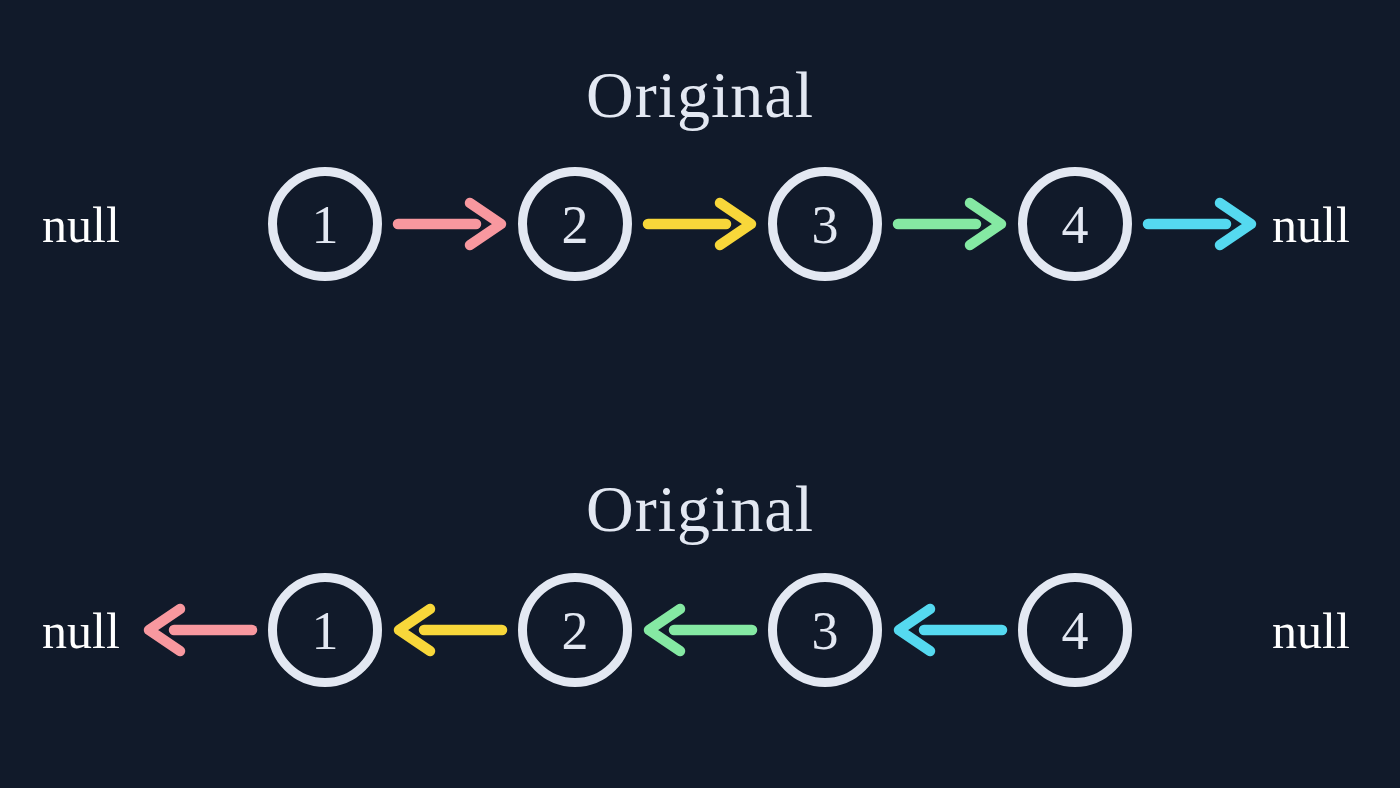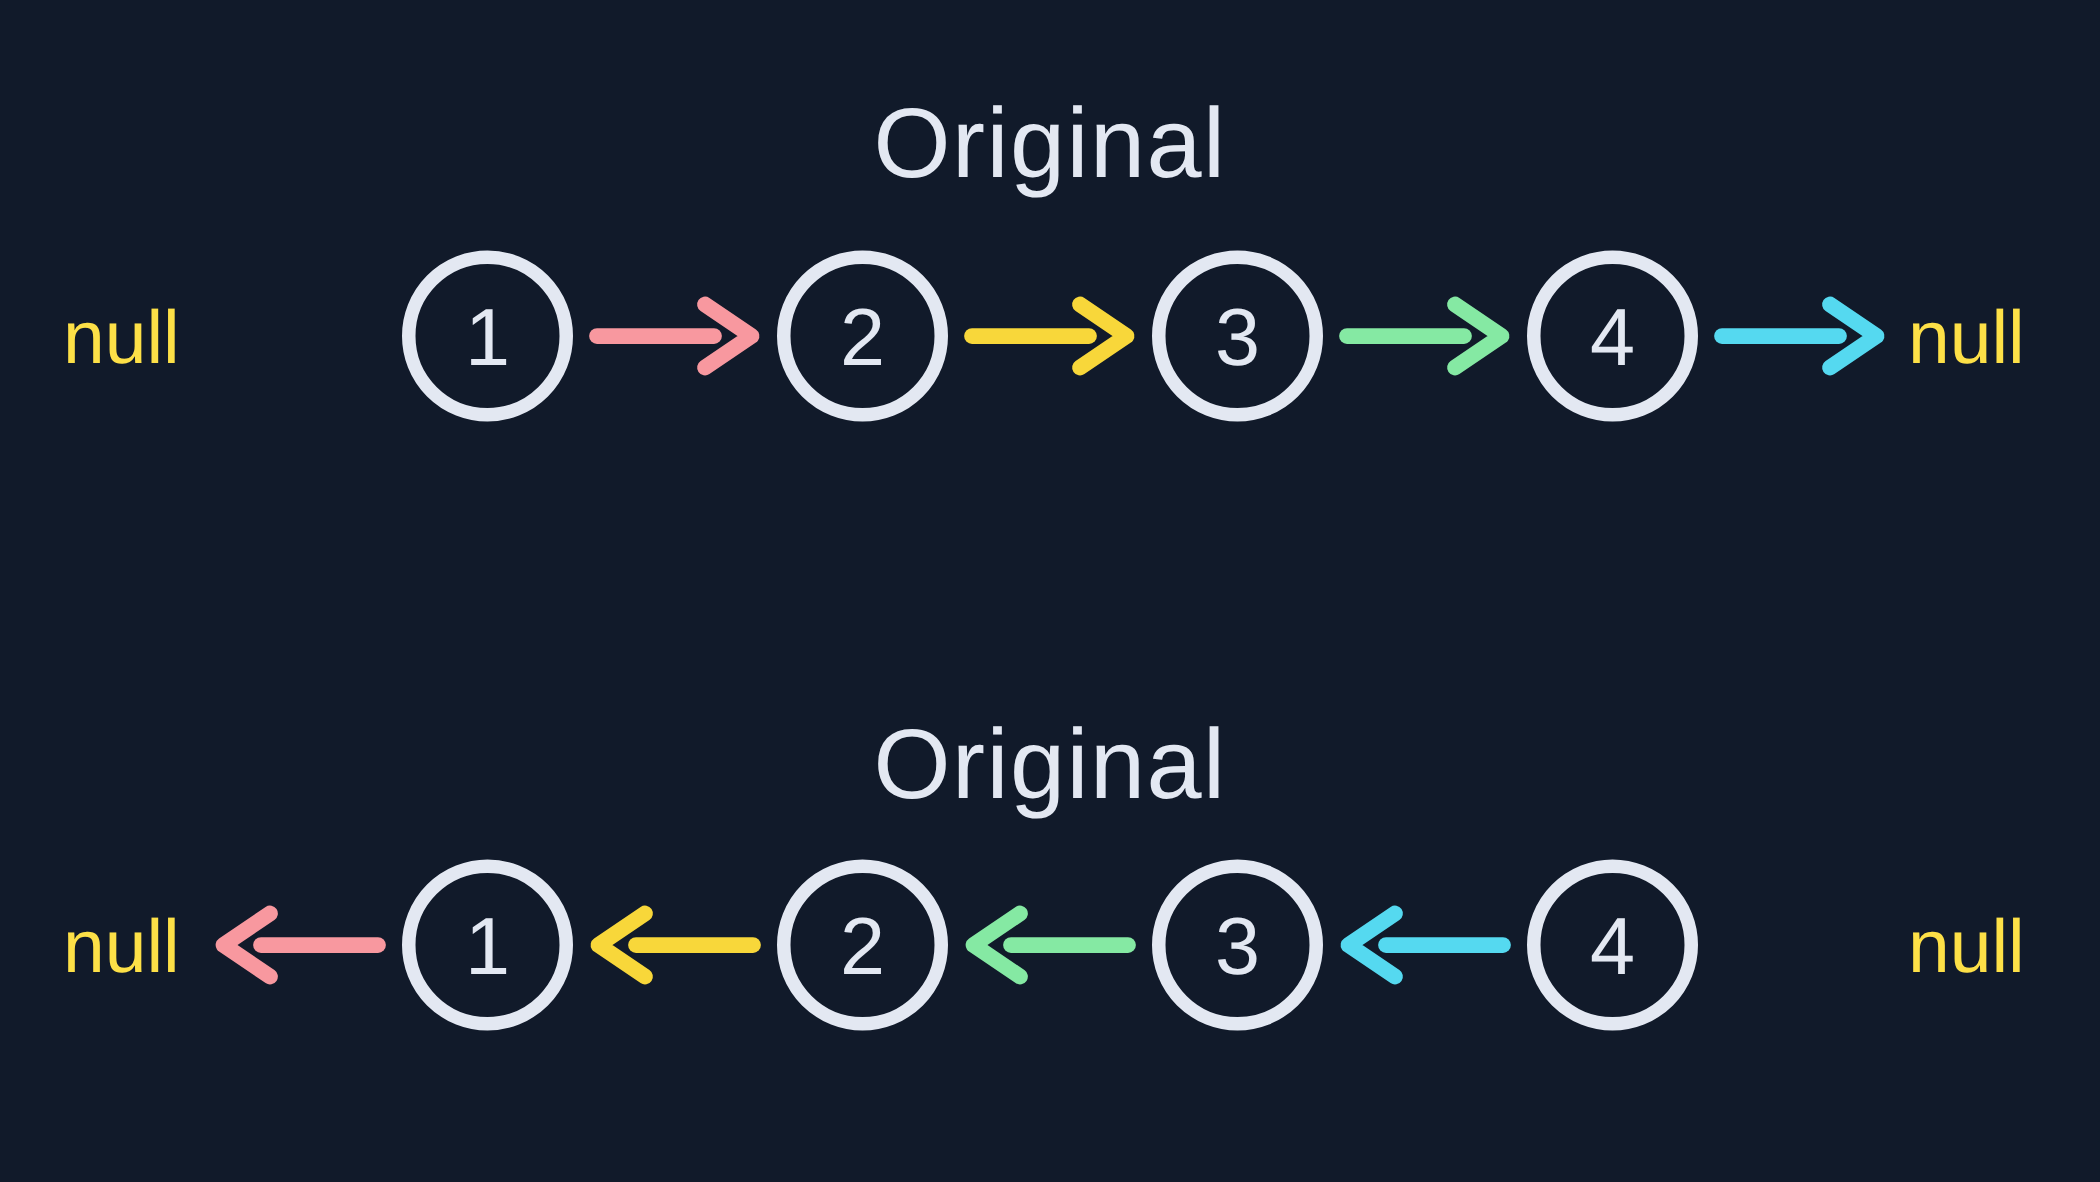--- a/index.html
+++ b/index.html
@@ -6,38 +6,38 @@
     margin: 0;
     padding: 0;
     background: #111a2a;
   }
   .canvas {
     position: relative;
     width: 1400px;
     height: 788px;
     background: #111a2a;
     overflow: hidden;
-    font-family: Liberation Sans, sans-serif;
+    font-family: Liberation Serif, serif;
     color: #e3e8f2;
   }
   .section-title {
     position: absolute;
     left: 0;
     right: 0;
     text-align: center;
     font-size: 66px;
     line-height: 1;
     color: #e3e8f2;
     letter-spacing: 1px;
   }
   .null-label {
     position: absolute;
     font-size: 50px;
     line-height: 1;
-    color: #fde047;
+    color: #ffffff;
   }
   .node {
     position: absolute;
     width: 96px;
     height: 96px;
     border: 9px solid #e3e8f2;
     border-radius: 50%;
     display: flex;
     align-items: center;
     justify-content: center;

